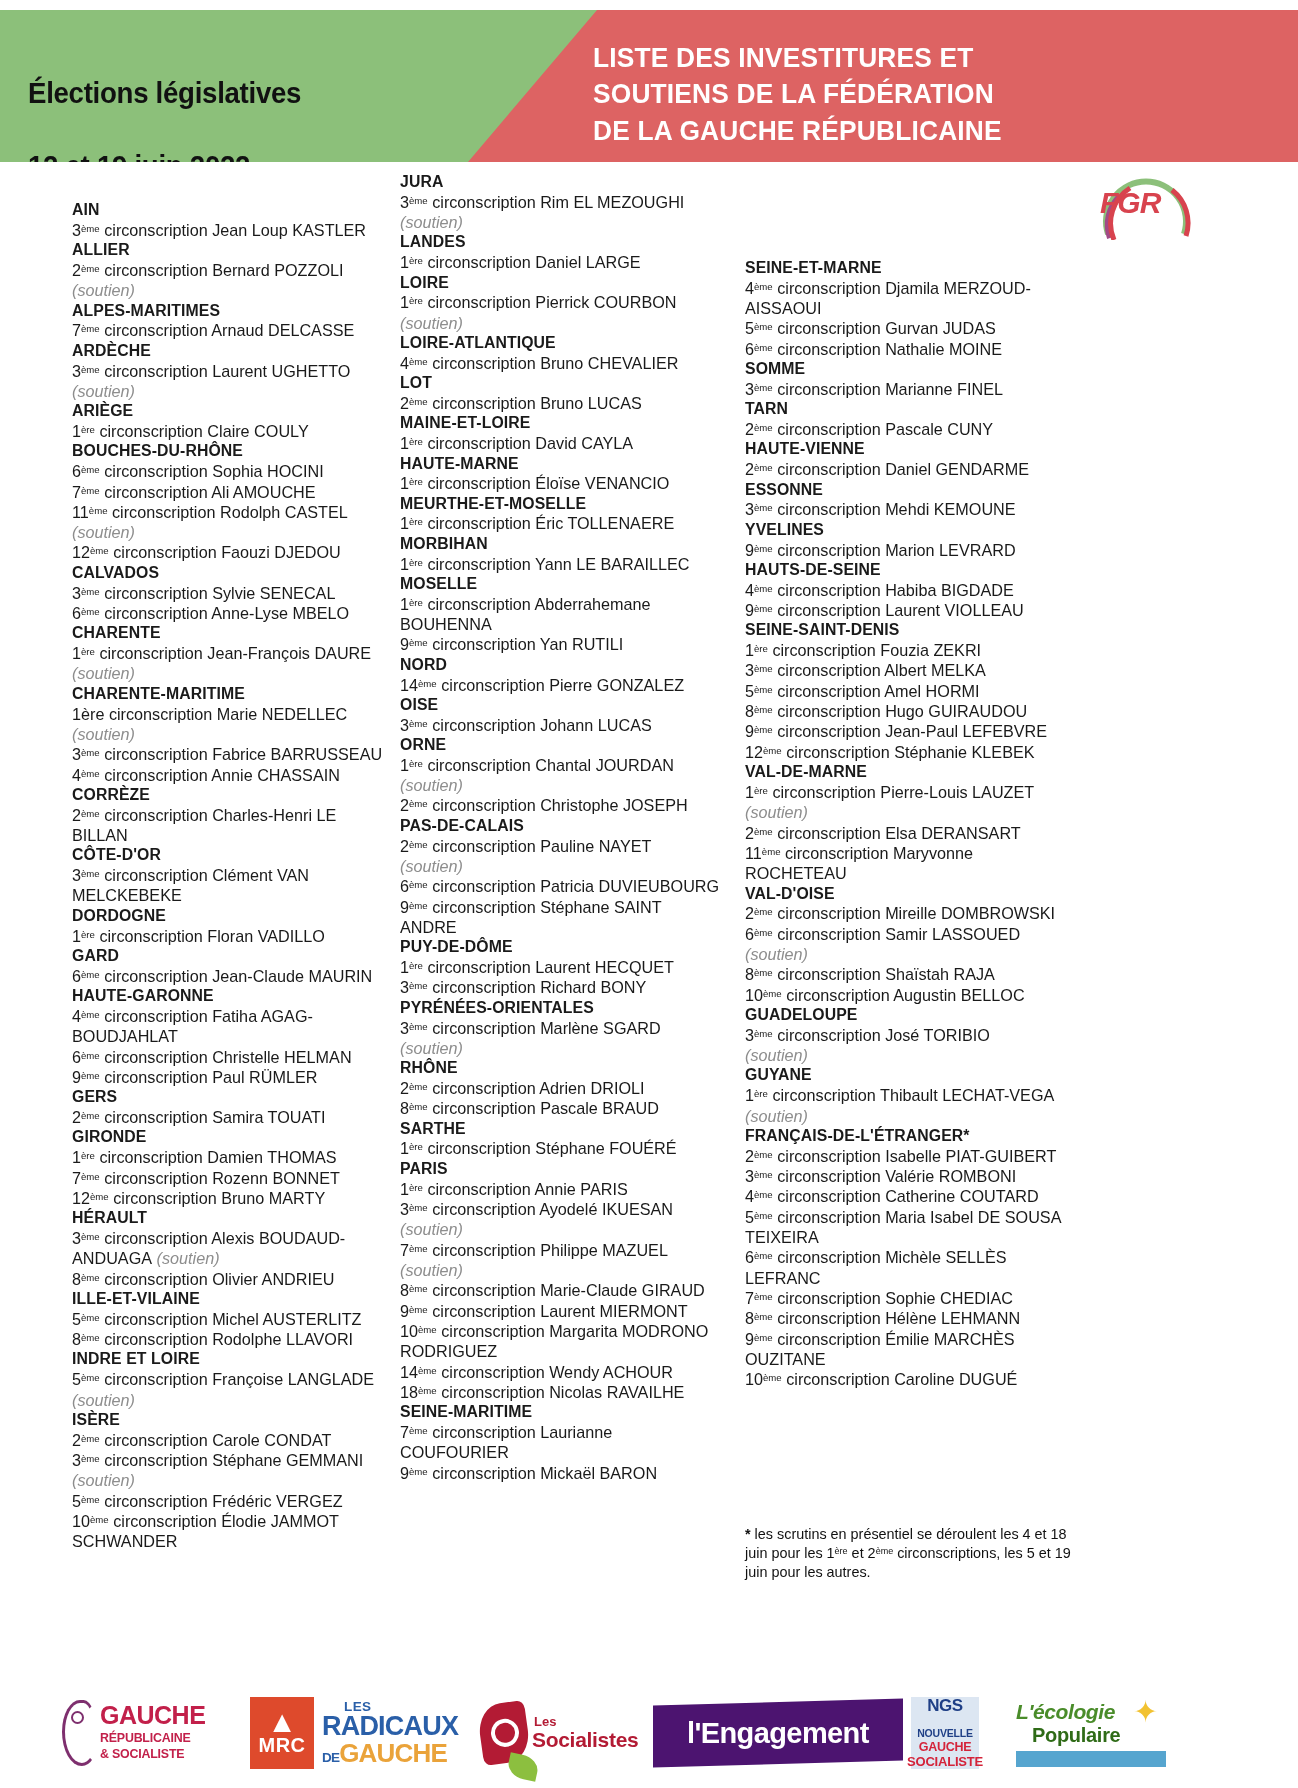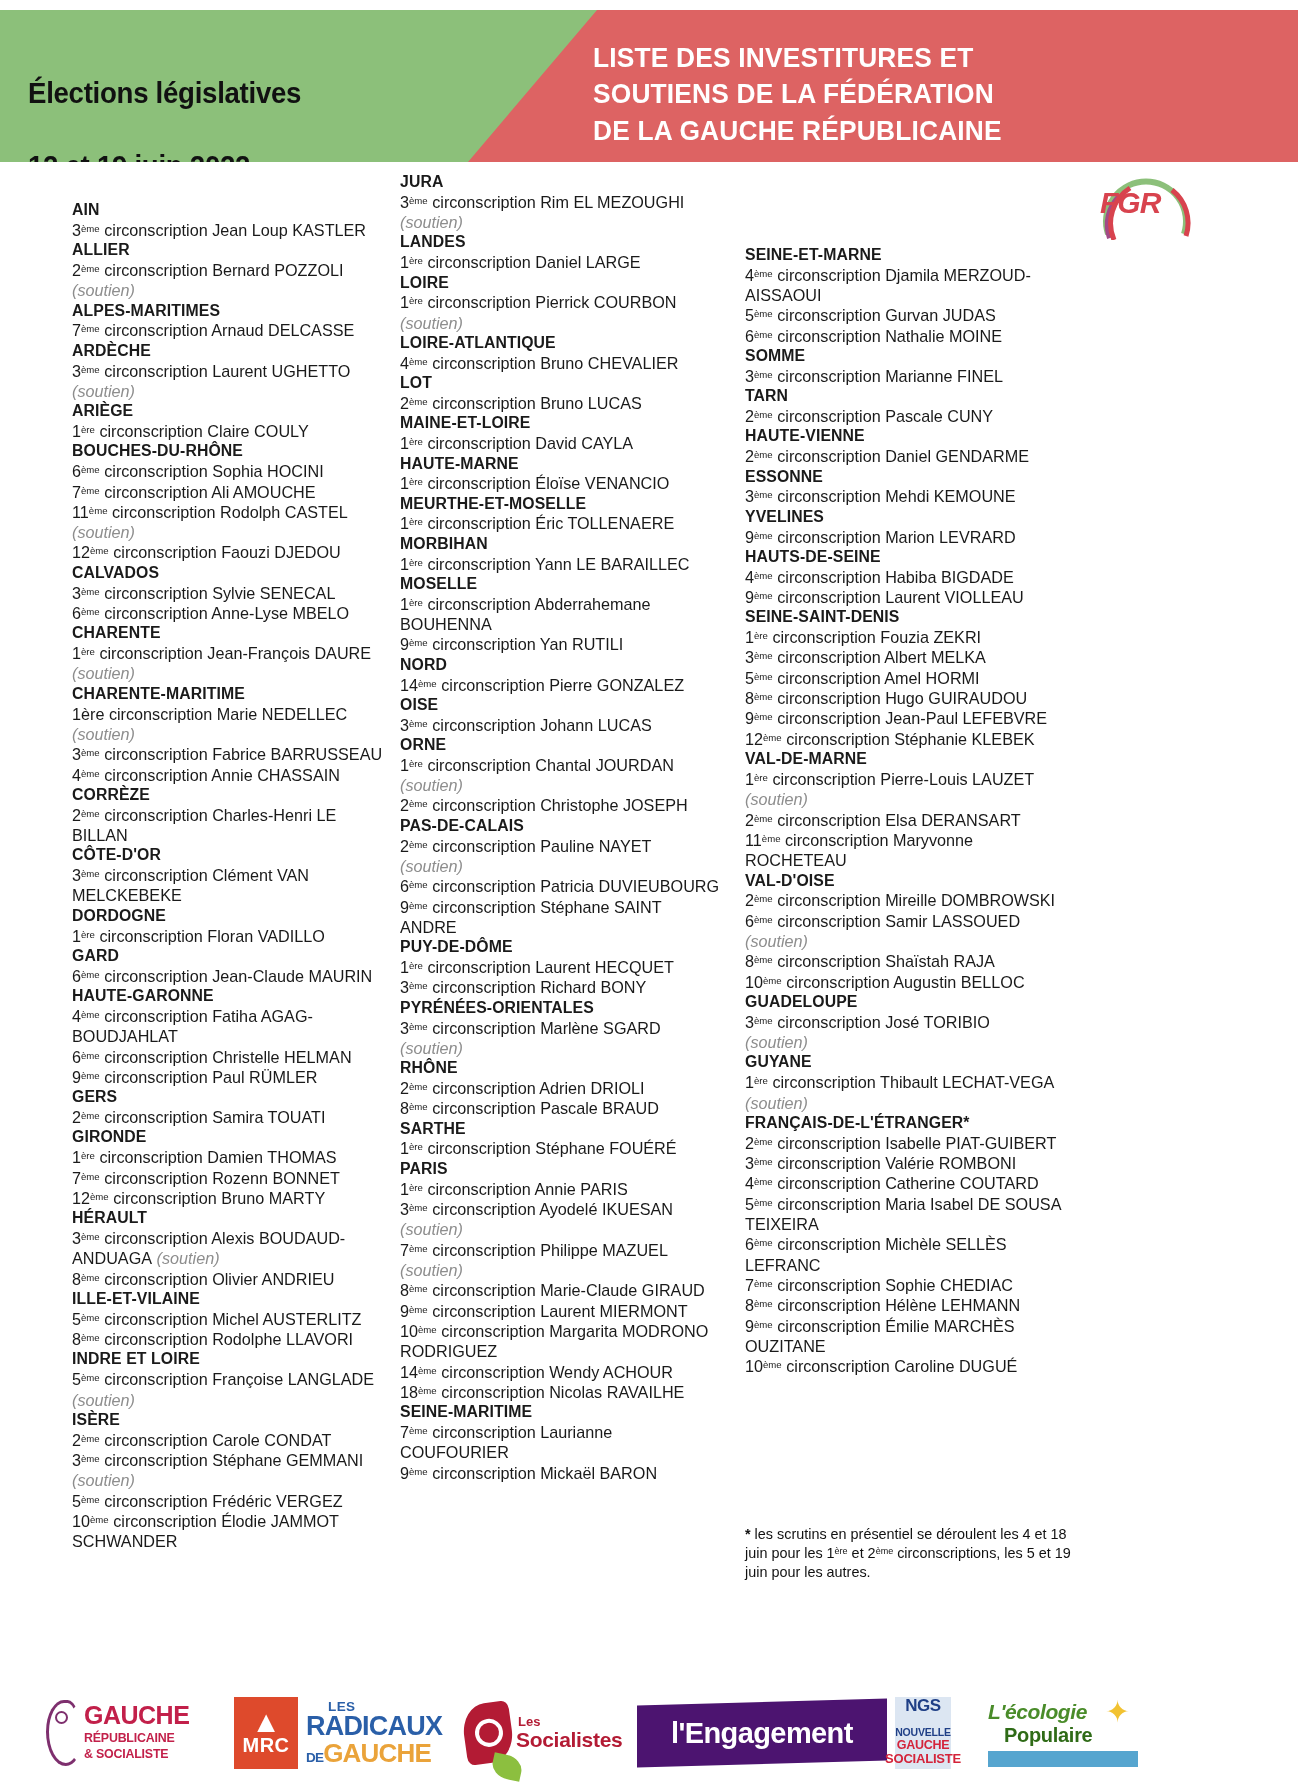--- a/index.html
+++ b/index.html
@@ -80,21 +80,21 @@
     height:1370px;
   }
   .col {
     position:absolute;
     top:0;
     font-size:16.2px;
     line-height:1.255;
   }
   .col1 { left:72px;  width:320px;margin-top:28px; }
   .col2 { left:400px; width:320px; }
-  .col3 { left:745px; width:330px; top:73px; }
+  .col3 { left:745px; width:330px; top:86px; }
 
   .dept {
     font-weight:bold;
     font-size:15.8px;
     letter-spacing:0.1px;
   }
   .entry { font-size:16.2px; }
   .entry sup {
     font-size:9.6px;
     vertical-align: 0.42em;
@@ -117,21 +117,21 @@
   .footnote sup { font-size:9px; vertical-align:0.42em; line-height:0; }
 
   
   .logo-bar {
     position:absolute;
     left:0; top:1690px;
     width:1298px; height:86px;
     display:flex;
     align-items:center;
     gap:8px;
-    padding-left:46px;
+    padding-left:62px;
   }
   .logo { position:relative; height:72px; display:flex; align-items:center; }
 
   
   .logo-grs { width:180px; }
   .grs-face {
     width:36px; height:66px;
     border:3px solid #7e2f6e;
     border-radius:50% 40% 45% 55% / 48% 60% 40% 52%;
     border-right-color:transparent;
@@ -193,22 +193,22 @@
     display:flex; align-items:center; justify-content:center;
     transform: skewY(-1.6deg);
   }
   .eng-txt {
     color:#fff; font-weight:bold; font-size:29px; letter-spacing:-0.6px;
     transform: skewY(1.6deg);
   }
 
   
   .logo-ngs {
-    width:56px; height:72px; background:#dce6f2;
-    display:flex; flex-direction:column; justify-content:flex-start; align-items:center;
+    width:68px; height:72px; background:#dce6f2;
+    display:flex; flex-direction:column; justify-content:space-between; align-items:center;
     line-height:1.08;
   }
   .ngs-top { color:#1f3f86; font-weight:bold; font-size:17px; letter-spacing:-0.4px; }
   .ngs-l1 { color:#1f3f86; font-weight:bold; font-size:10.5px; letter-spacing:-0.2px; margin-top:12px;}
   .ngs-l2 { color:#d4233a; font-weight:bold; font-size:12.5px; letter-spacing:-0.3px; }
   .ngs-l3 { color:#d4233a; font-weight:bold; font-size:13px; letter-spacing:-0.2px; }
 
   
   .logo-eco { width:155px; position:relative; height:72px;margin-left:29px; }
   .eco-l1 { color:#4a8c2a; font-weight:bold; font-size:21px; font-style:italic; letter-spacing:-0.4px; }

